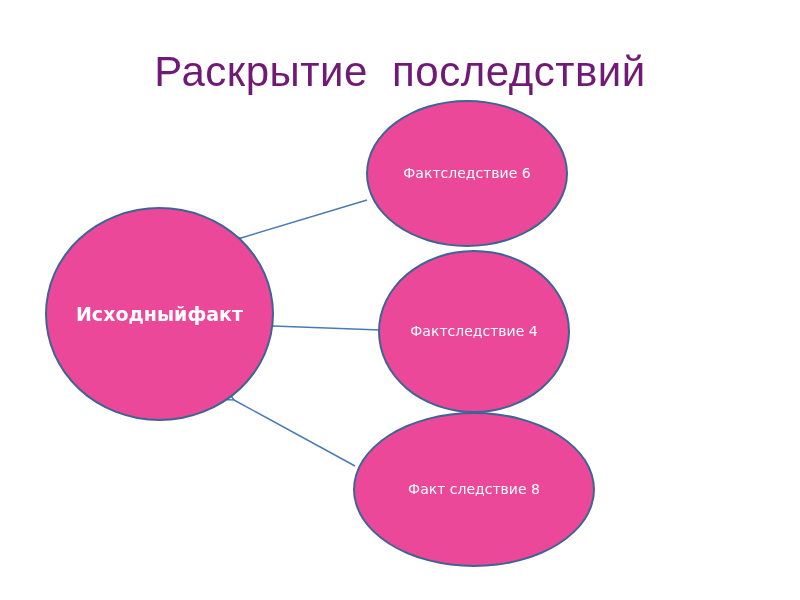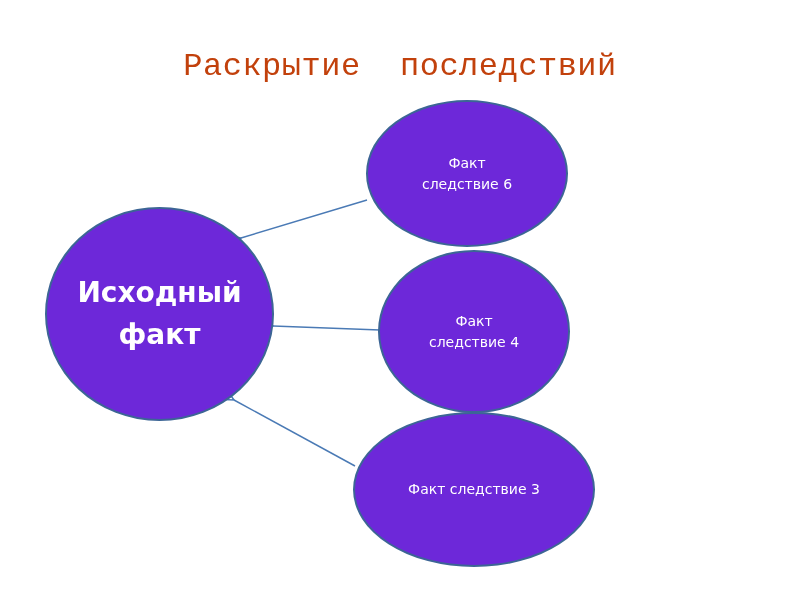--- a/index.html
+++ b/index.html
@@ -2,33 +2,33 @@
 <html><head>
   <meta charset="utf-8">
   <style>
     html, body { margin: 0; padding: 0; }
     body {
       width: 800px; height: 600px; background: #ffffff; position: relative; overflow: hidden;
       font-family: "Liberation Sans", "DejaVu Sans", sans-serif;
     }
     .title {
       position: absolute; left: 0; top: 48px; width: 800px; text-align: center;
-      font-size: 32px; color: #c2410c; letter-spacing: 0.5px; white-space: pre;
-      font-family: Liberation Mono, monospace; font-weight: normal;
+      font-size: 42px; color: #701a75; letter-spacing: 0.5px; white-space: pre;
+      font-family: Liberation Sans, sans-serif; font-weight: normal;
     }
     svg.links { position: absolute; left: 0; top: 0; }
     .node {
       position: absolute; box-sizing: border-box; border-radius: 50%;
-      background: #6d28d9; border: 2px solid #3c6595;
-      display: flex; flex-direction: column; align-items: center; justify-content: center;
+      background: #ec4899; border: 2px solid #3c6595;
+      display: flex; flex-direction: row; align-items: center; justify-content: center;
       color: #ffffff; text-align: center;
     }
     .node .ln { display: block; line-height: 1.45; }
     .node.small { font-size: 14px; font-family: "DejaVu Sans", sans-serif; }
-    .node.main { font-size: 28px; font-weight: bold; font-family: "DejaVu Sans", sans-serif; }
+    .node.main { font-size: 19px; font-weight: bold; font-family: "DejaVu Sans", sans-serif; }
     .node.main .ln { line-height: 1.5; }
   </style>
 </head>
 <body>
 
 <div class="title">Раскрытие  последствий</div>
 
 <svg class="links" width="800" height="600">
   <defs>
     <marker id="ah" markerWidth="12" markerHeight="12" refX="1" refY="6" orient="auto" markerUnits="userSpaceOnUse">
@@ -49,14 +49,14 @@
   <span class="ln">Факт</span>
   <span class="ln">следствие 6</span>
 </div>
 
 <div class="node small" style="left:378px; top:250px; width:192px; height:163px;">
   <span class="ln">Факт</span>
   <span class="ln">следствие 4</span>
 </div>
 
 <div class="node small" style="left:353px; top:412px; width:242px; height:155px;">
-  <span class="ln">Факт следствие 3</span>
+  <span class="ln">Факт следствие 8</span>
 </div>
 
 </body></html>

